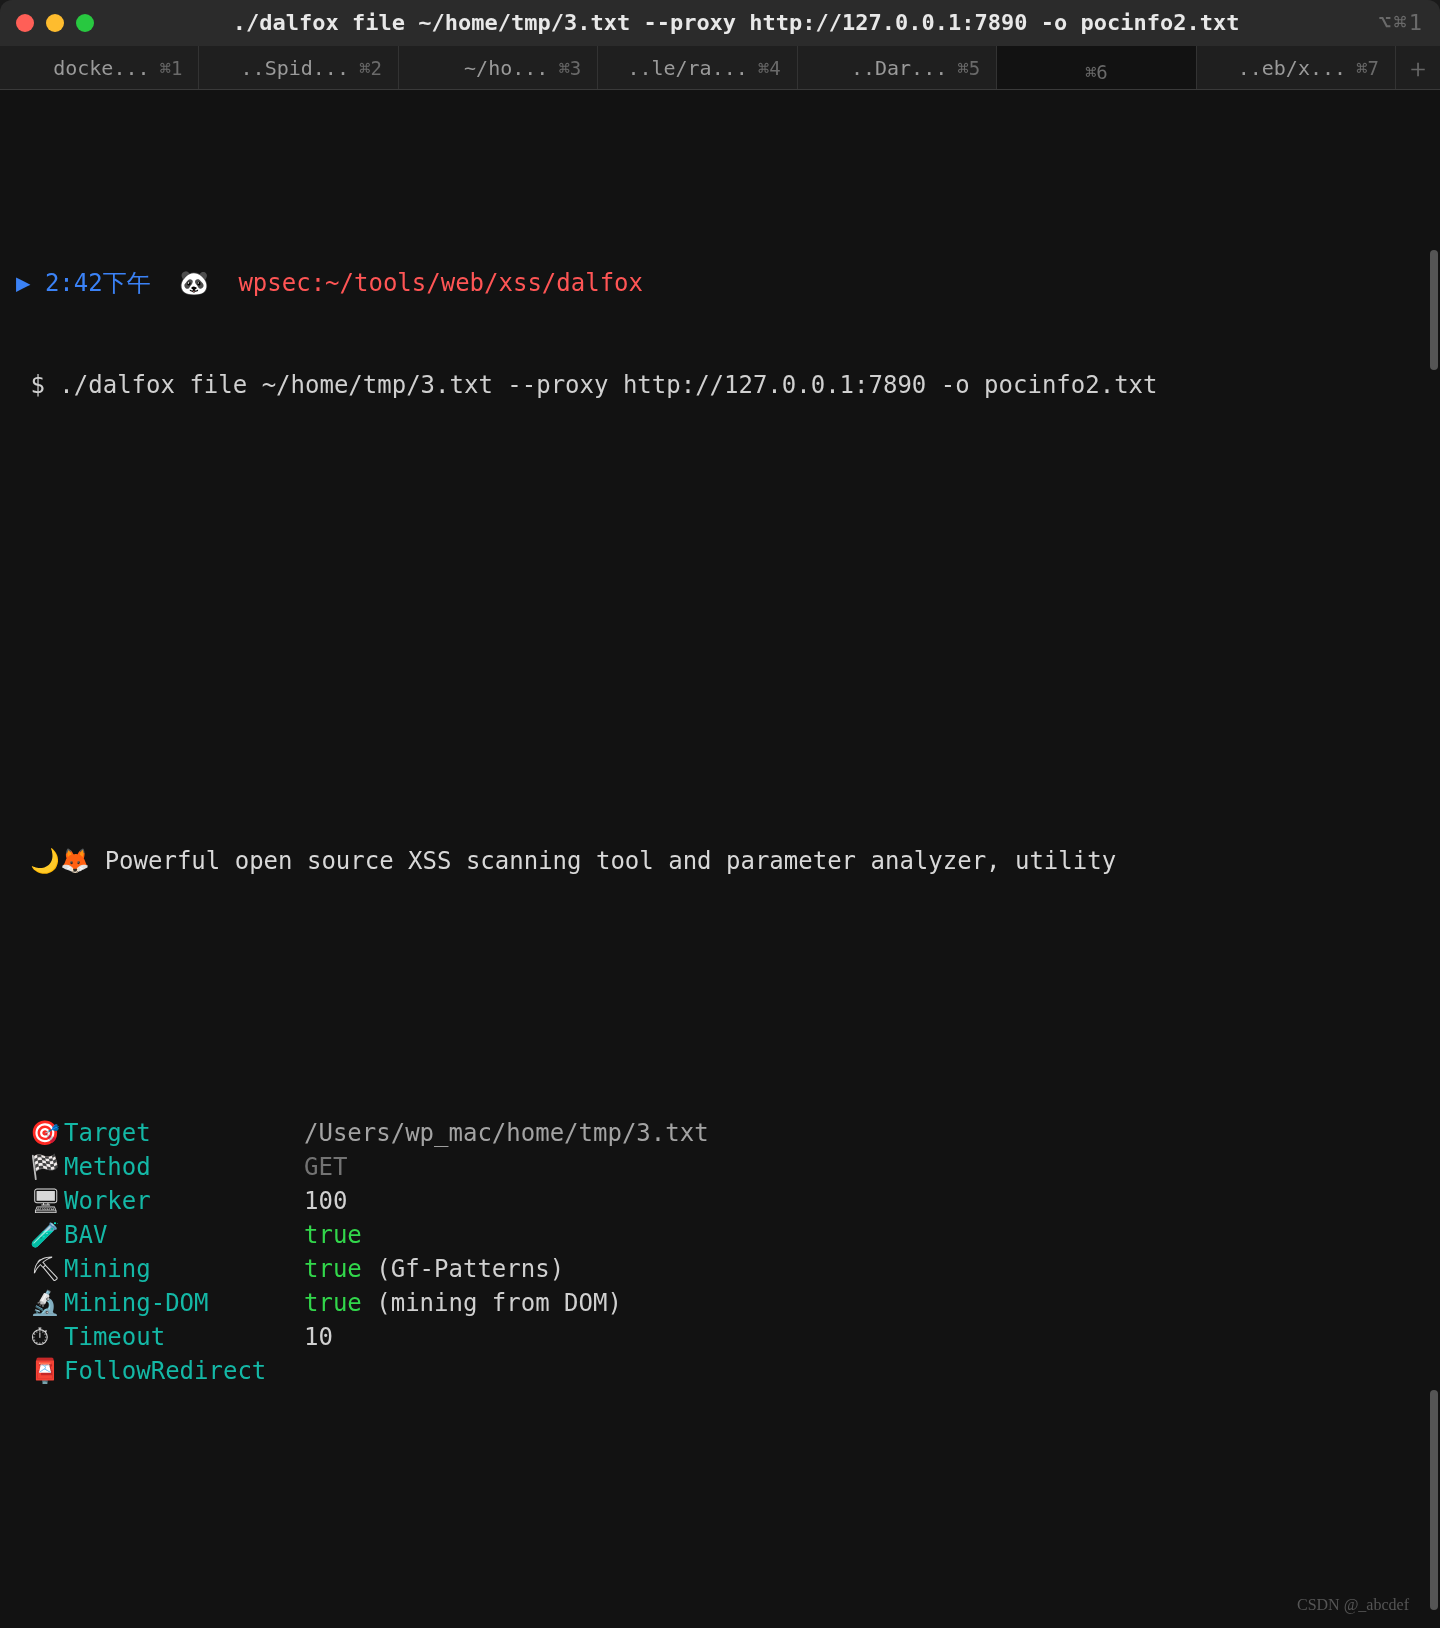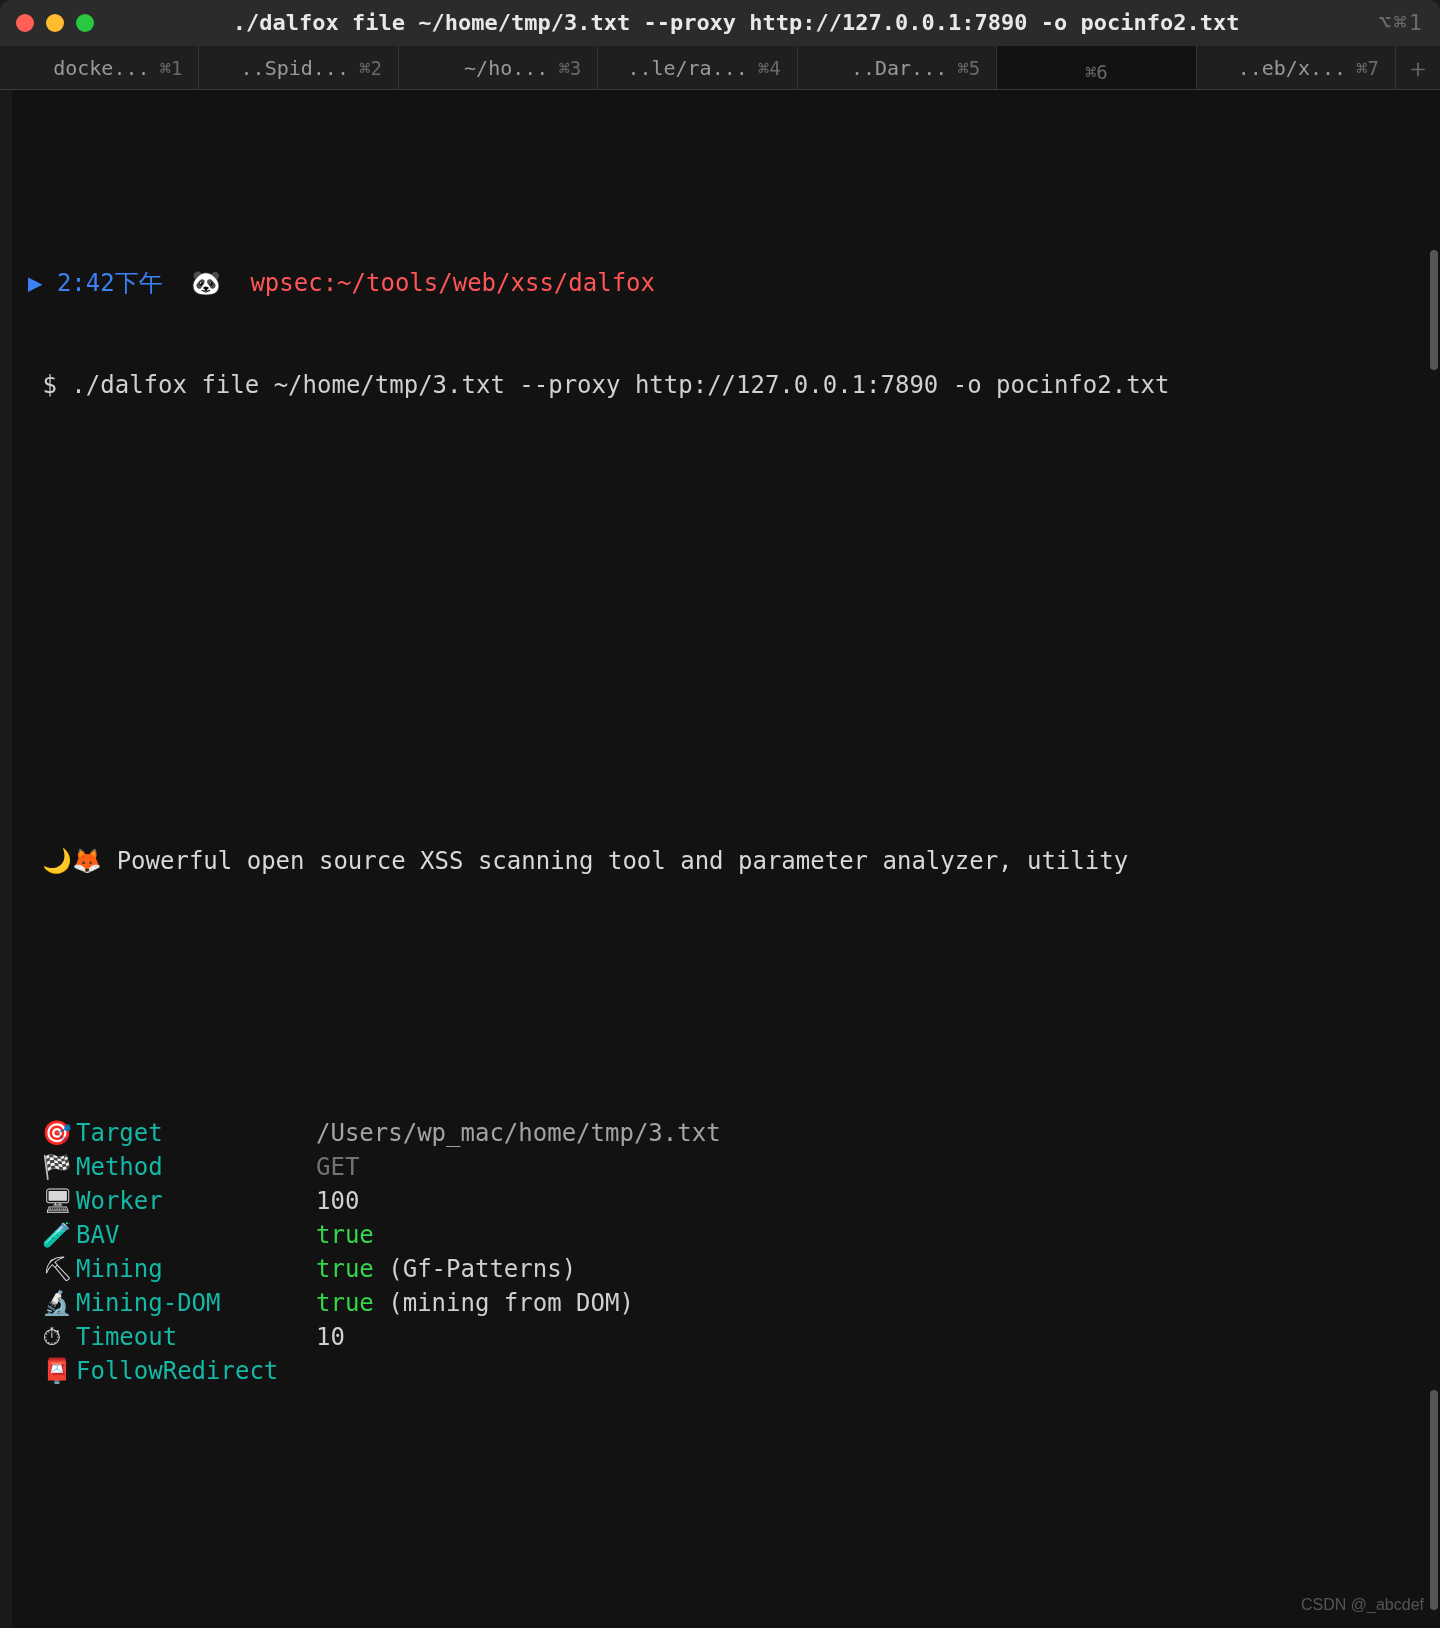--- a/index.html
+++ b/index.html
@@ -90,21 +90,20 @@
 
   
   .terminal {
     position: relative;
     padding: 6px 16px 8px 16px;
     background: #121212;
     height: calc(100% - 46px - 44px);
     overflow: hidden;
     white-space: pre;
     color: #d8d8d8;
-    margin-left: 12px;
   }
   .line { white-space: pre-wrap; word-break: break-all; }
   .prompt-caret { color: #3b82f6; }
   .time-str { color: #3b82f6; }
   .wpsec { color: #ff5555; }
   .cmd { color: #d0d0d0; }
   .banner { color: #d0d0d0; letter-spacing: 0; }
 
   .info-table .row { display: flex; }
   .info-table .icon { width: 48px; display:inline-block; }
@@ -128,25 +127,25 @@
     background:#555; border-radius:4px;
   }
   .scrollbar .thumb2 {
     position:absolute; top:1200px; width:8px; height:220px;
     background:#555; border-radius:4px;
   }
 
   
   .watermark {
     position: absolute;
-    right: 16px;
+    right: 31px;
     bottom: 6px;
     color: #555;
     font-size: 16px;
-    font-family: Liberation Sans, sans-serif;
+    font-family: Liberation Serif, serif;
   }
 </style>
 </head>
 <body>
 
 <div class="titlebar">
   <div class="traffic-lights">
     <div class="traffic-light tl-close"></div>
     <div class="traffic-light tl-min"></div>
     <div class="traffic-light tl-max"></div>

